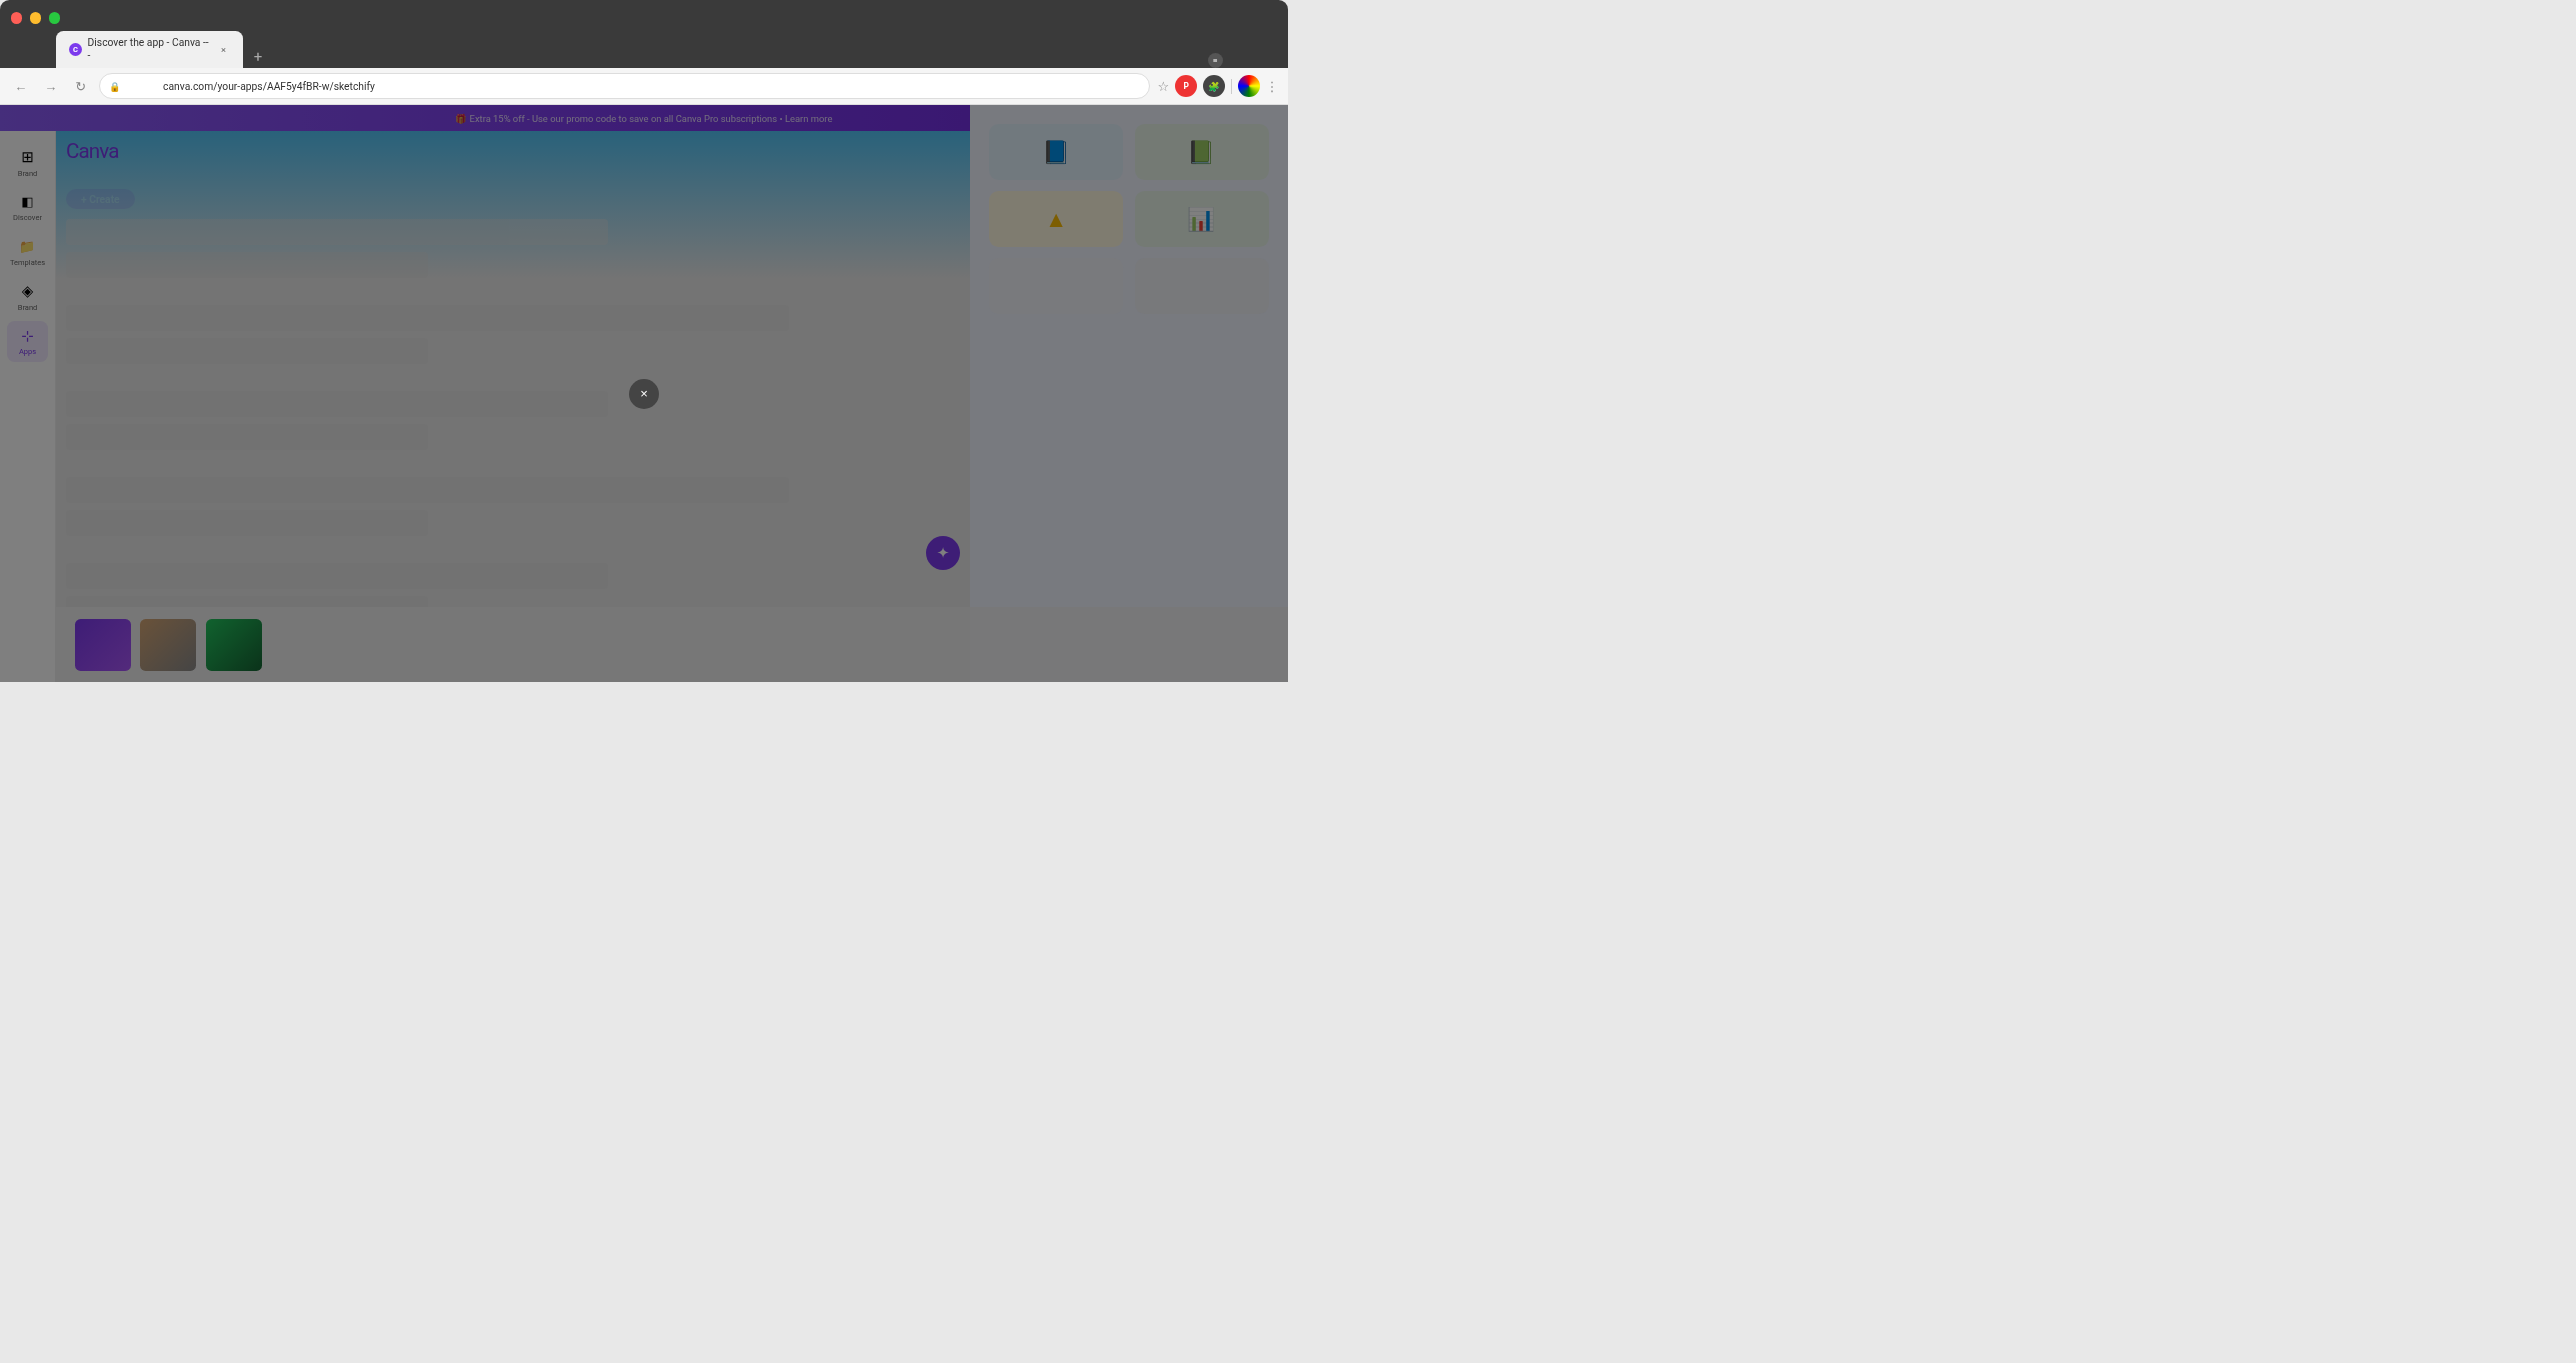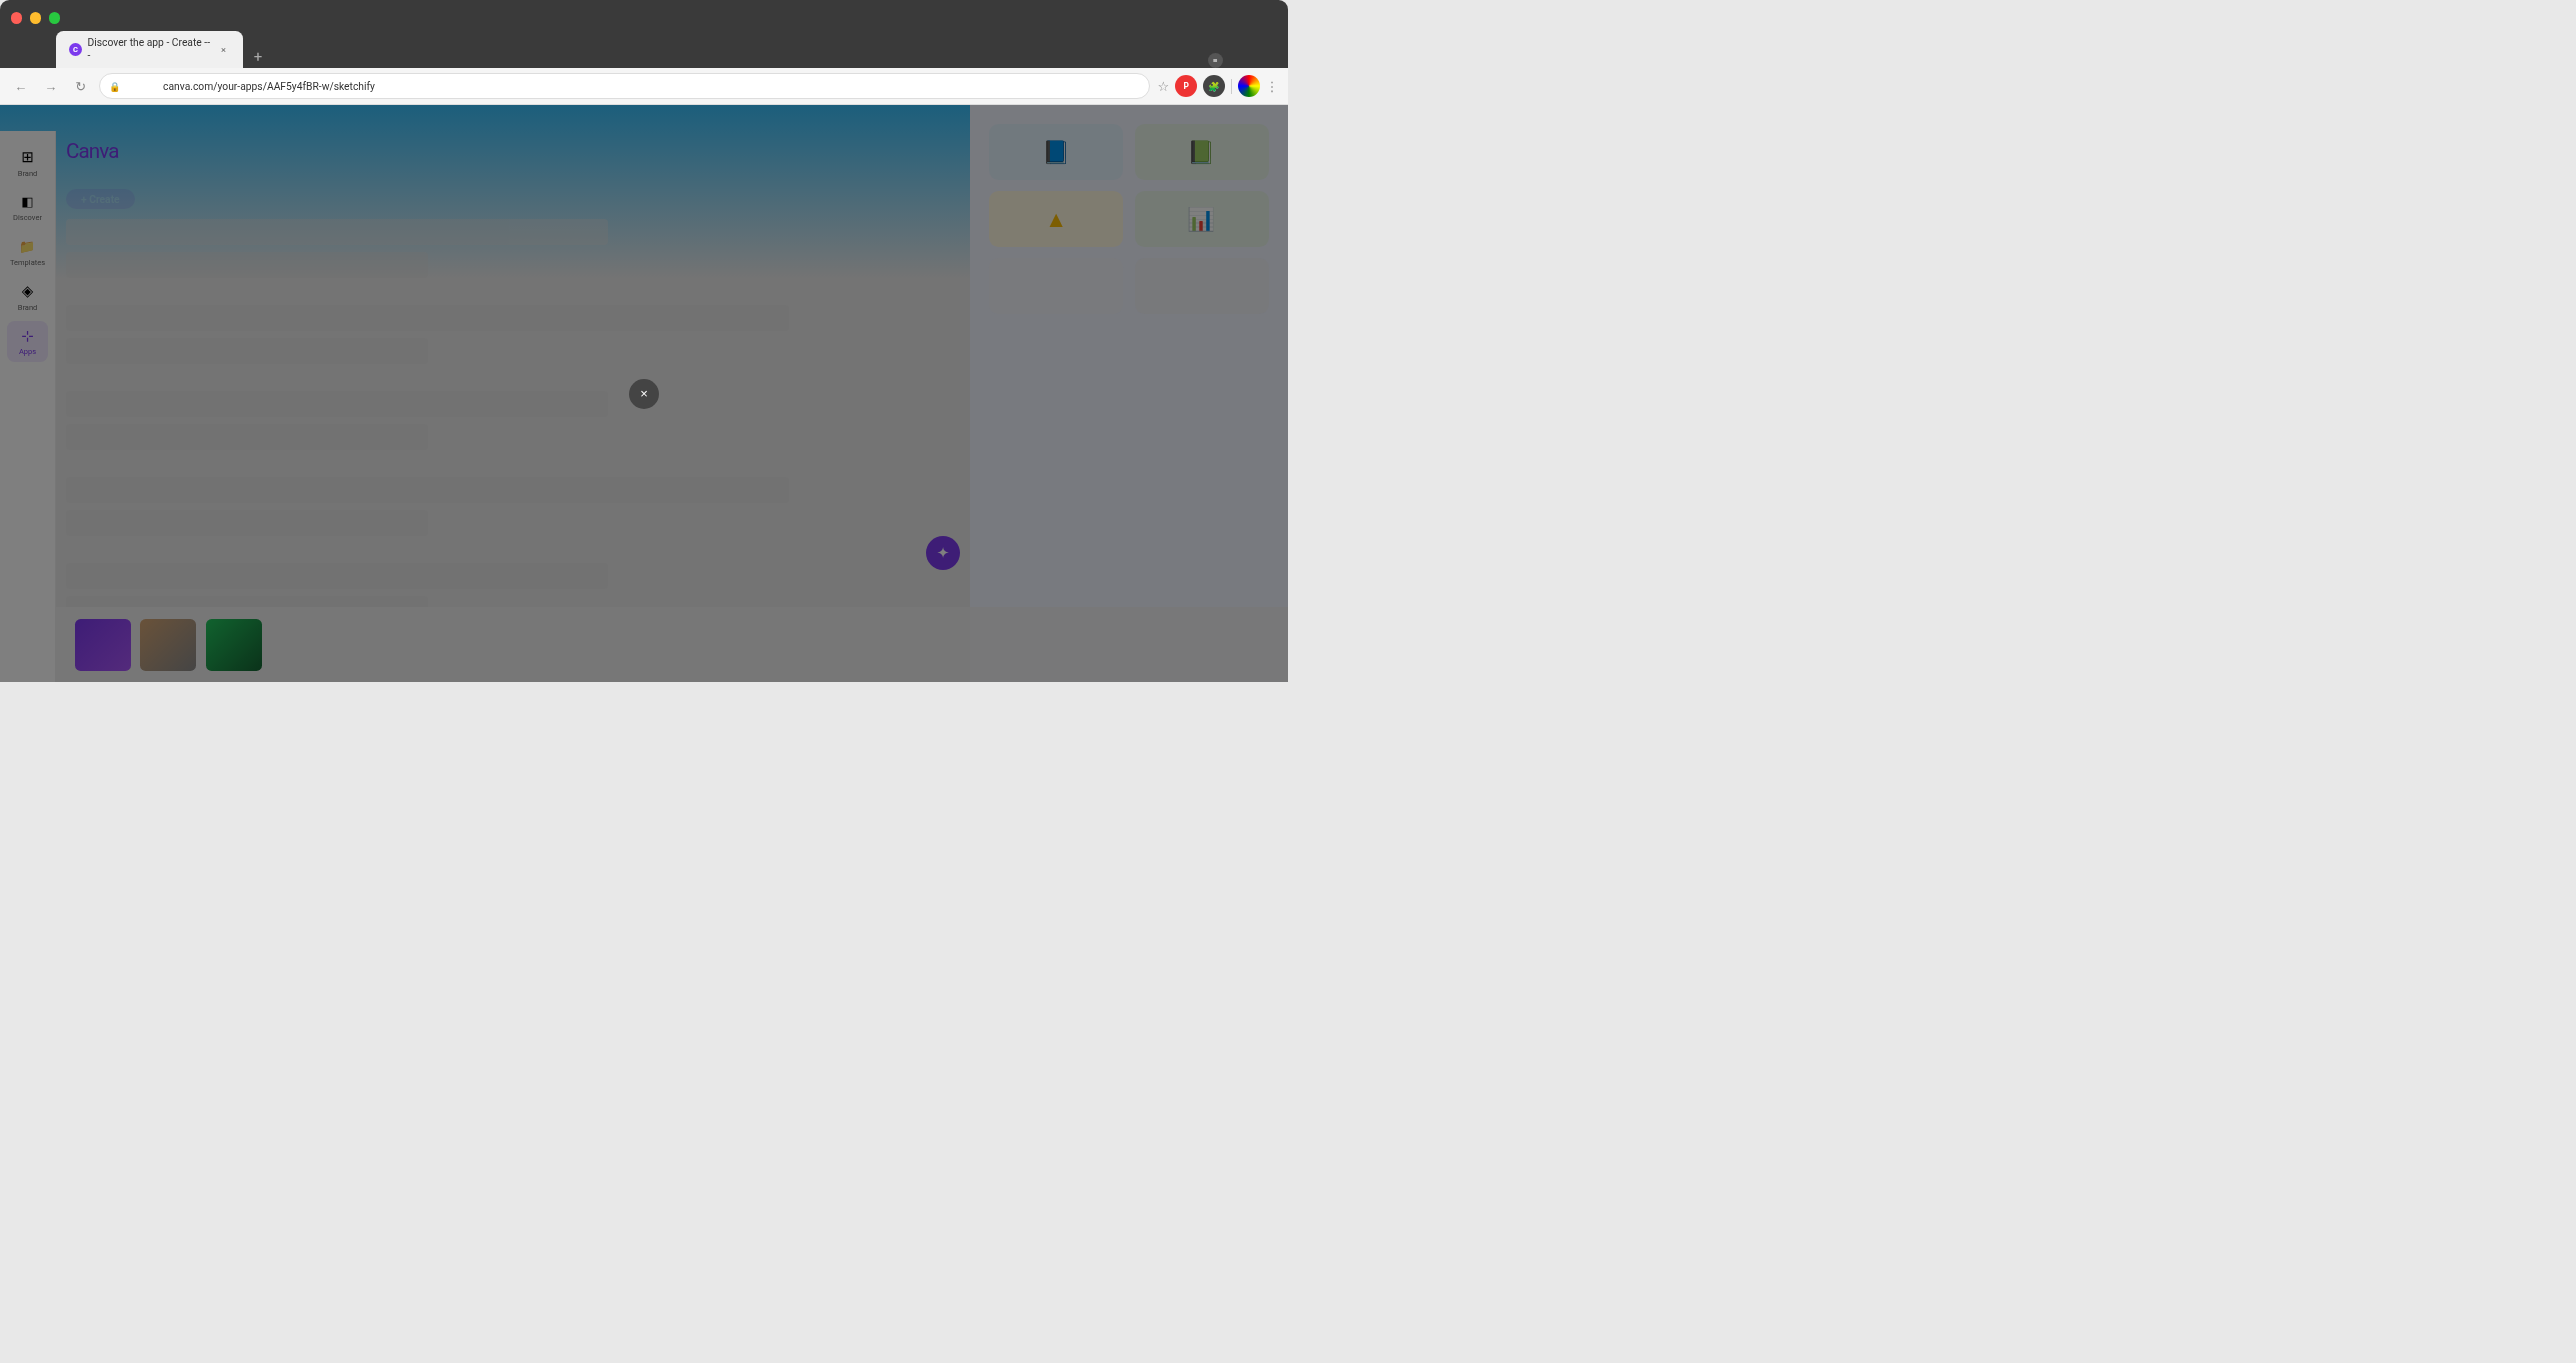--- a/index.html
+++ b/index.html
@@ -404,21 +404,21 @@
 
   <div class="browser-titlebar">
     <div class="traffic-light tl-red"></div>
     <div class="traffic-light tl-yellow"></div>
     <div class="traffic-light tl-green"></div>
   </div>
 
   <div class="browser-tabs">
     <div class="browser-tab">
       <div class="tab-favicon">C</div>
-      <span>Discover the app - Create ---</span>
+      <span>Discover the app - Canva ---</span>
       <div class="tab-close">×</div>
     </div>
     <div class="tab-add">+</div>
     <div style="flex:1; display:flex; justify-content:flex-end; align-items:center; padding-right:9.4px;">
       <div style="width:15px;height:15px;border-radius:50%;background:#555;display:flex;align-items:center;justify-content:center;color:white;font-size:7.5px;">≡</div>
     </div>
   </div>
 
   <div class="browser-addressbar">
     <div class="nav-btn">←</div>
@@ -438,20 +438,23 @@
       </div>
       <div style="width:0.9px;height:15px;background:#ccc;"></div>
       <div class="ext-icon" style="background: conic-gradient(red, yellow, green, blue, red);"></div>
       <div style="color:#888;font-size:13px;">⋮</div>
     </div>
   </div>
 </div>
 
 <div class="canva-bg">
 
+  <div class="promo-banner">
+    <span>🎁 Extra 15% off - Use our promo code to save on all Canva Pro subscriptions • Learn more</span>
+  </div>
 
   <div class="canva-sidebar">
     <div class="sidebar-icon">
       <div class="sidebar-icon-shape">⊞</div>
       <div class="sidebar-icon-label">Brand</div>
     </div>
     <div class="sidebar-icon">
       <div class="sidebar-icon-shape" style="font-size:13px;">◧</div>
       <div class="sidebar-icon-label">Discover</div>
     </div>

